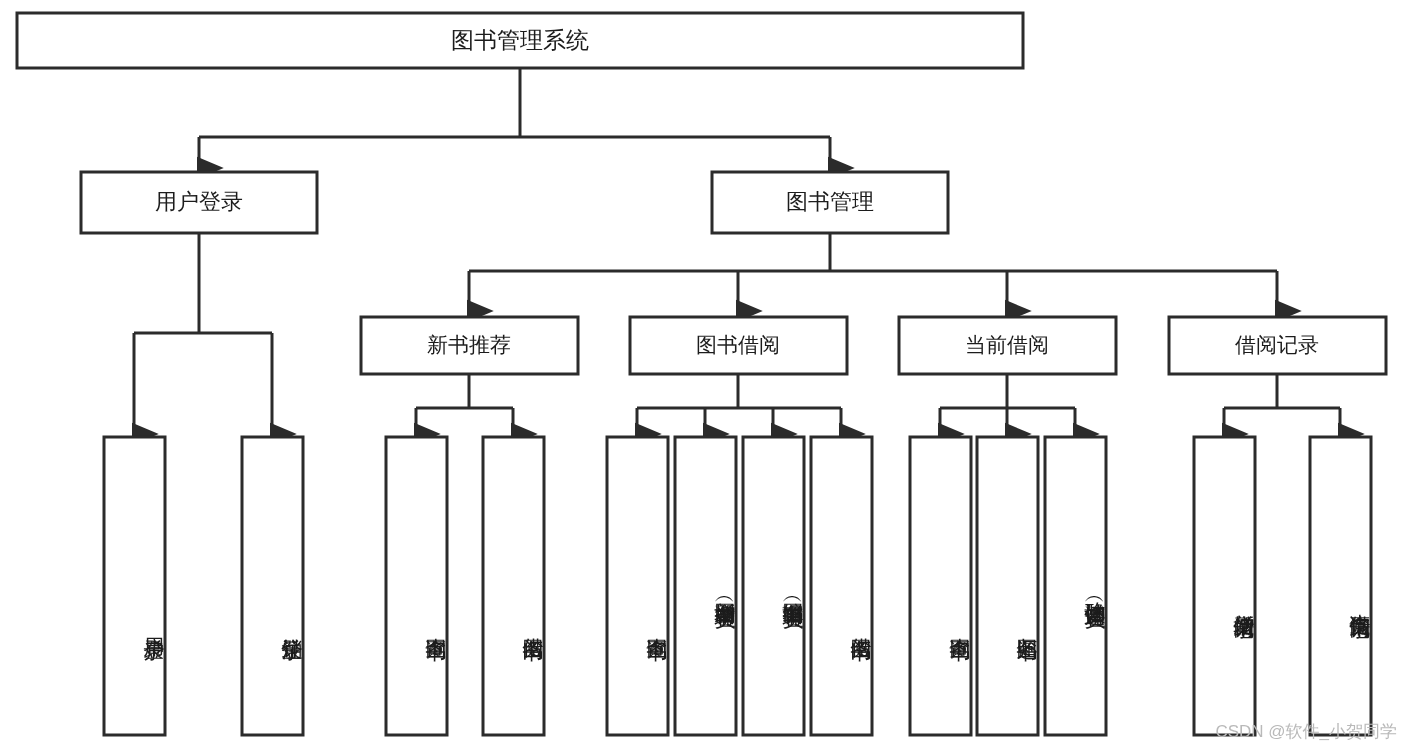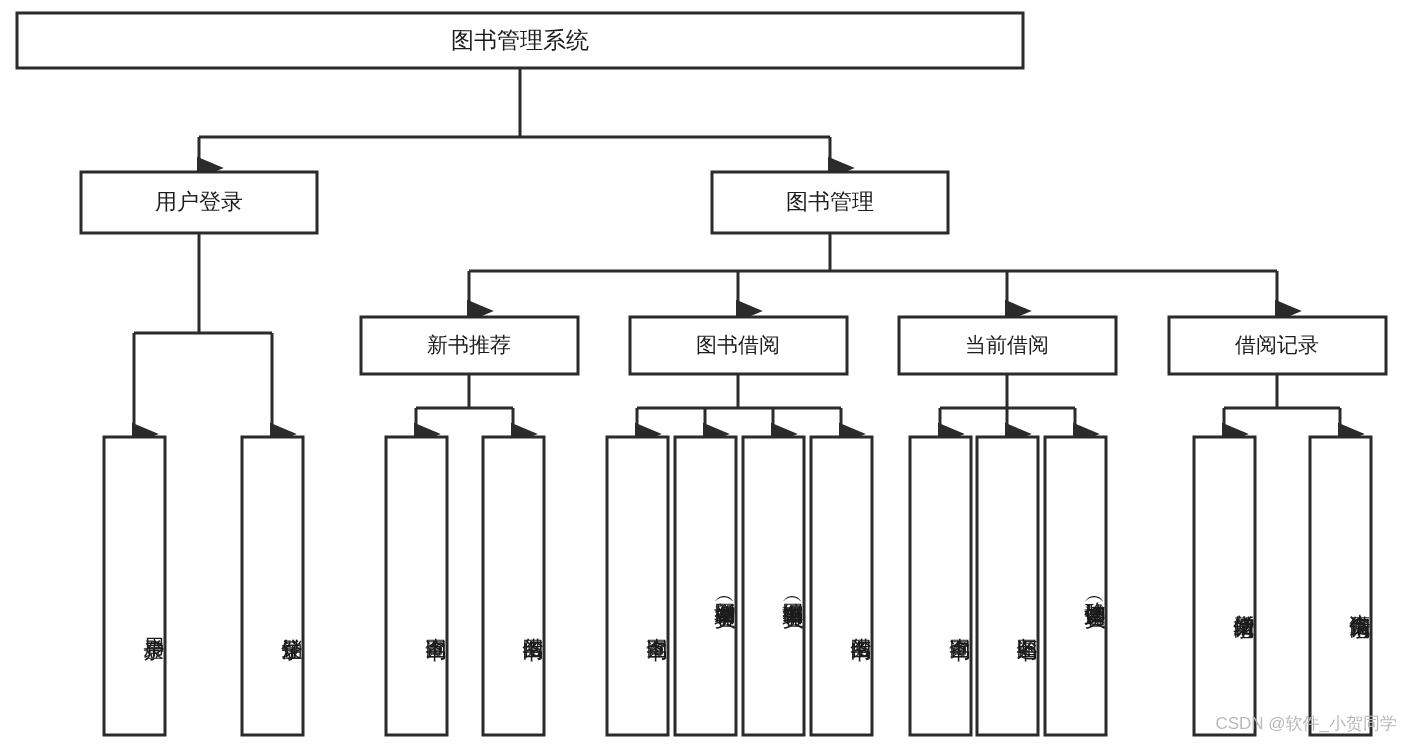--- a/index.html
+++ b/index.html
@@ -32,21 +32,21 @@
     letter-spacing:1px;
     color:#1c1c1c;
     display:flex;
     align-items:flex-start;
     justify-content:center;
     white-space:nowrap;
     pointer-events:none;
   }
   .watermark{
     position:absolute;
-    right:8px;bottom:12px;
+    right:8px;bottom:4px;
     font-size:17px;
     color:#b9b9b9;
     font-family:"Liberation Sans","DejaVu Sans",sans-serif;
     white-space:nowrap;
   }
 </style>
 </head>
 <body>
 
 <div id="stage">

